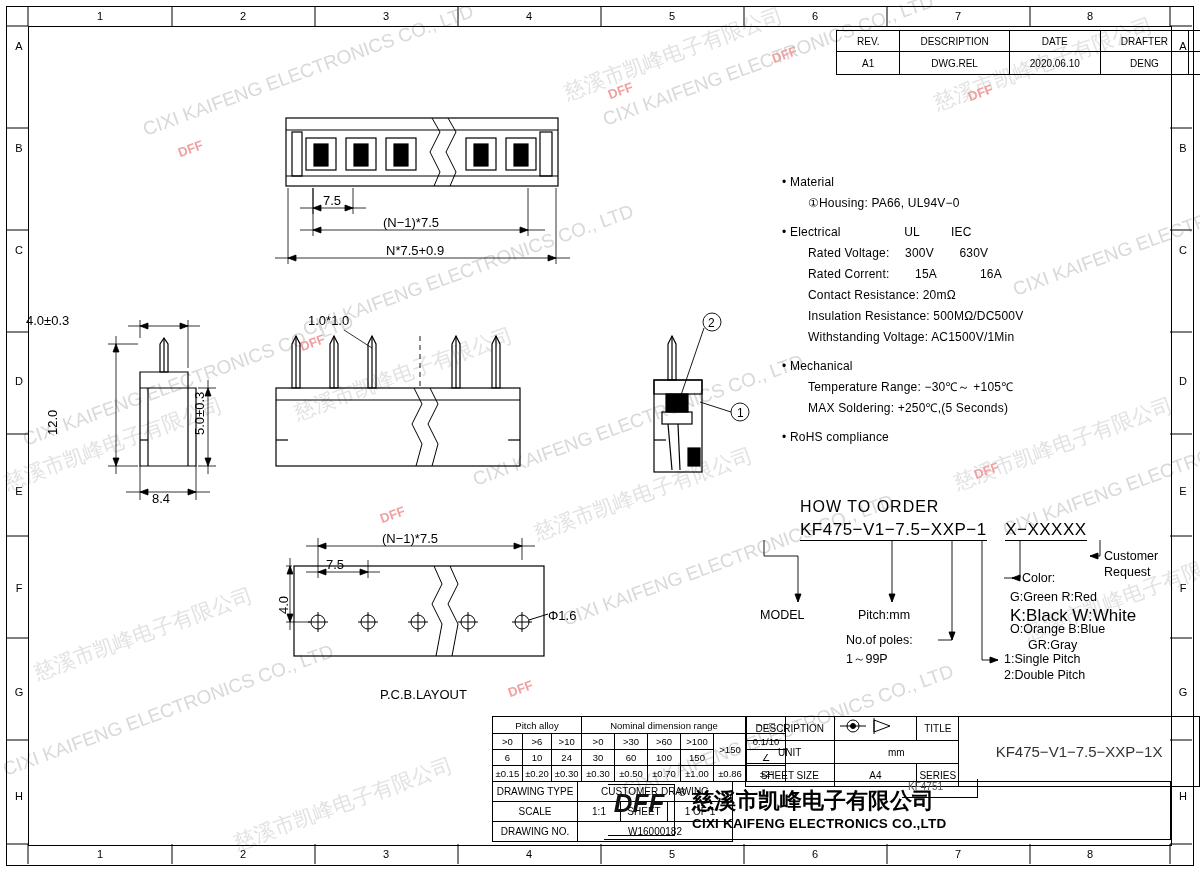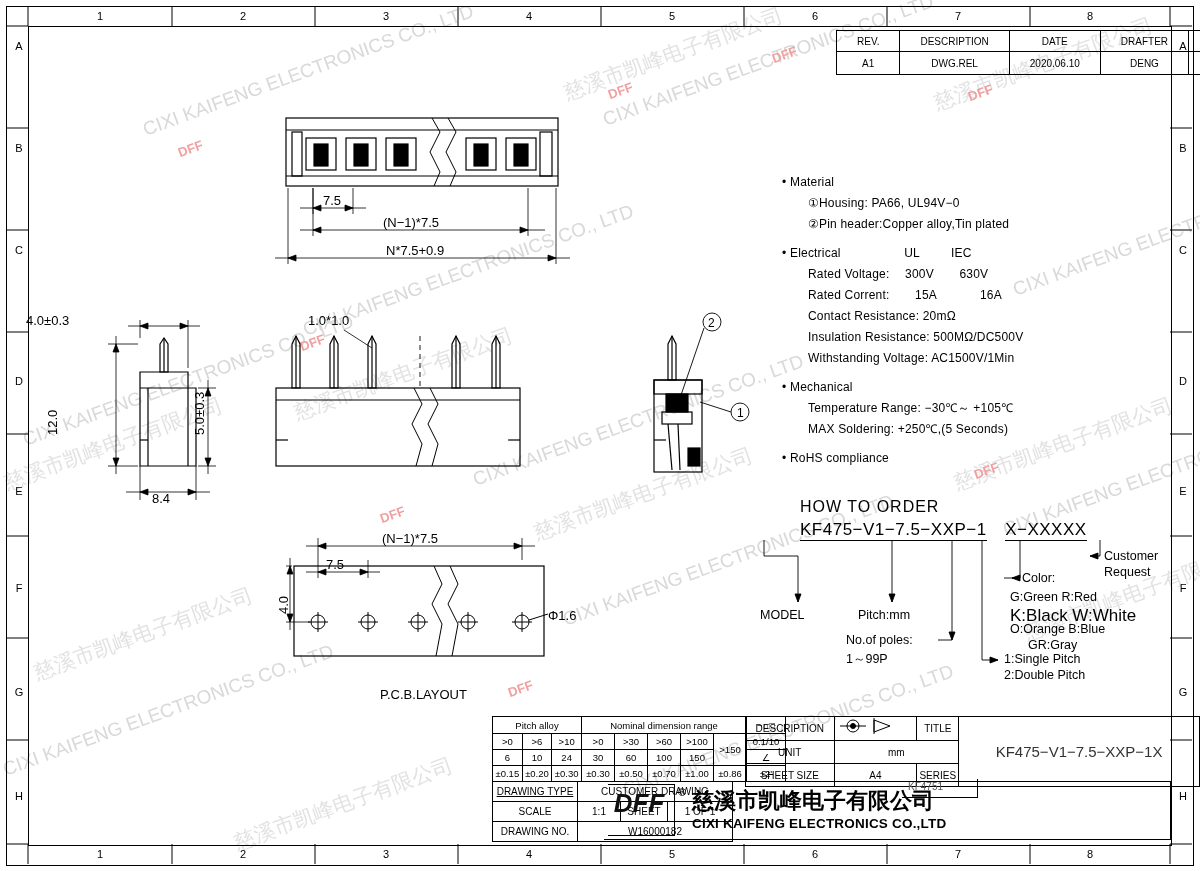--- a/index.html
+++ b/index.html
@@ -402,21 +402,20 @@
       <td>DENG</td>
       <td>JIN</td>
     </tr>
   </tbody>
     </table>
 
   <div class="spec">
     <div>
       <div>• <span>Material</span></div>
       <div class="ind">①Housing: PA66, UL94V−0</div>
-      <div class="ind">②Pin header:Copper alloy,Tin plated</div>
     </div>
     <div style="height:8px;"></div>
     <div>
       <div>• <span>Electrical</span>
         <span style="display:inline-block;width:60px;"></span><span>UL</span>
         <span style="display:inline-block;width:28px;"></span><span>IEC</span>
       </div>
       <div class="ind">
         <span>Rated Voltage:</span>
         <span style="display:inline-block;width:12px;"></span><span>300V</span>
@@ -501,21 +500,21 @@
       <td>±1.00</td>
       <td>±0.86</td>
       <td>±2'</td>
     </tr>
   </tbody>
     </table>
 
   <table class="btbl" style="left:492px;top:781px;font-size:10px;">
     <tbody>
         <tr>
-      <td style="width:80px;height:17px;text-decoration:underline;">DRAWING TYPE</td>
+      <td style="width:80px;height:17px;">DRAWING TYPE</td>
       <td colspan="3" style="width:148px;">CUSTOMER DRAWING</td>
     </tr>
     <tr>
       <td style="height:17px;">SCALE</td>
       <td style="width:38px;">1:1</td>
       <td style="width:42px;">SHEET</td>
       <td style="width:60px;">1  OF  1</td>
     </tr>
     <tr>
       <td style="height:17px;">DRAWING NO.</td>

